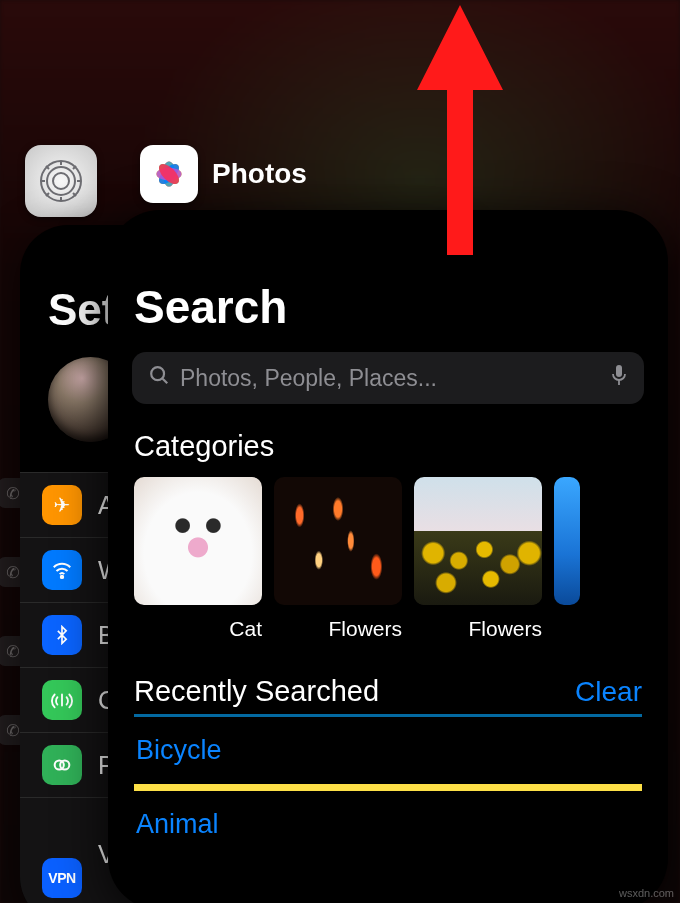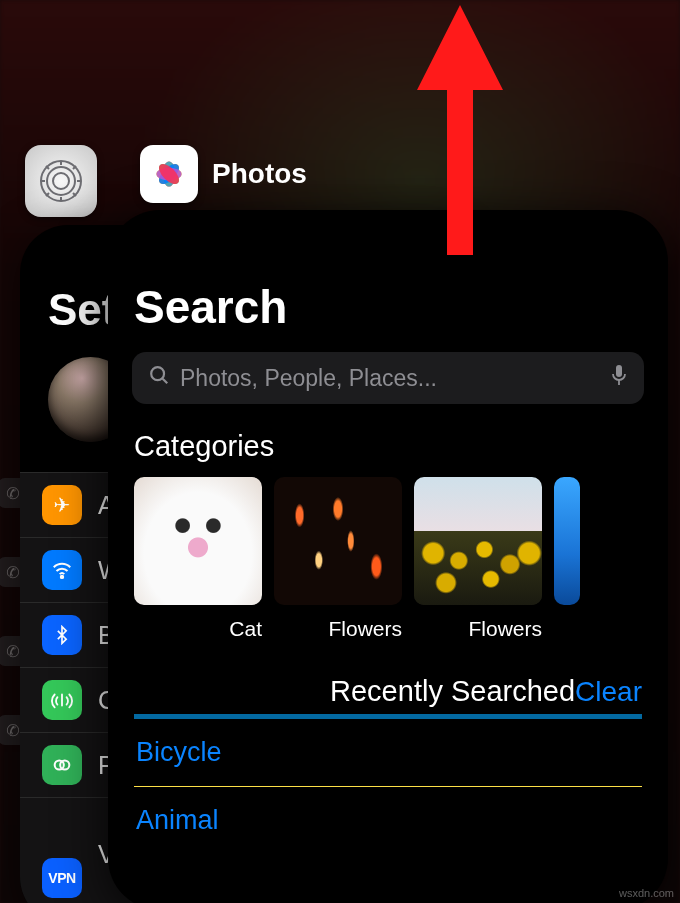--- a/index.html
+++ b/index.html
@@ -120,25 +120,25 @@
       radial-gradient(circle at 35% 40%, #d8ac00 8%, transparent 10%),
       radial-gradient(circle at 55% 25%, #e6ba00 8%, transparent 10%),
       radial-gradient(circle at 75% 45%, #cfa200 8%, transparent 10%),
       radial-gradient(circle at 90% 30%, #e0b400 8%, transparent 10%),
       radial-gradient(circle at 25% 70%, #d8ac00 8%, transparent 10%),
       radial-gradient(circle at 60% 65%, #e6ba00 8%, transparent 10%),
       linear-gradient(#3a3a18, #1a1a10);
   }
   .thumb-peek { background: linear-gradient(180deg, #3aa7ff 0%, #1a74d6 60%, #0a4a9a 100%); }
 
-  .recent-header { display: flex; align-items: baseline; justify-content: flex-end; padding: 24px 26px 6px; }
+  .recent-header { display: flex; align-items: baseline; justify-content: space-between; padding: 24px 26px 6px; }
   .clear-link { color: #0a84ff; font-size: 28px; font-weight: 400; }
   .recent-list { padding: 0 26px; }
-  .recent-item { color: #0a84ff; font-size: 27px; padding: 18px 2px; border-top: 1px solid #fde047; }
-  .recent-item:first-child { border-top: 5px solid #0369a1; }
+  .recent-item { color: #0a84ff; font-size: 27px; padding: 18px 2px; border-top: 7px solid #fde047; }
+  .recent-item:first-child { border-top: 3px solid #0369a1; }
 
   .watermark { position: absolute; right: 6px; bottom: 4px; font-size: 11px; color: rgba(255,255,255,0.35); z-index: 60; }
 </style>
 </head>
 <body>
 
 <div class="viewport">
   <div class="bg"></div>
 
   <svg class="arrow" viewBox="0 0 90 250">

